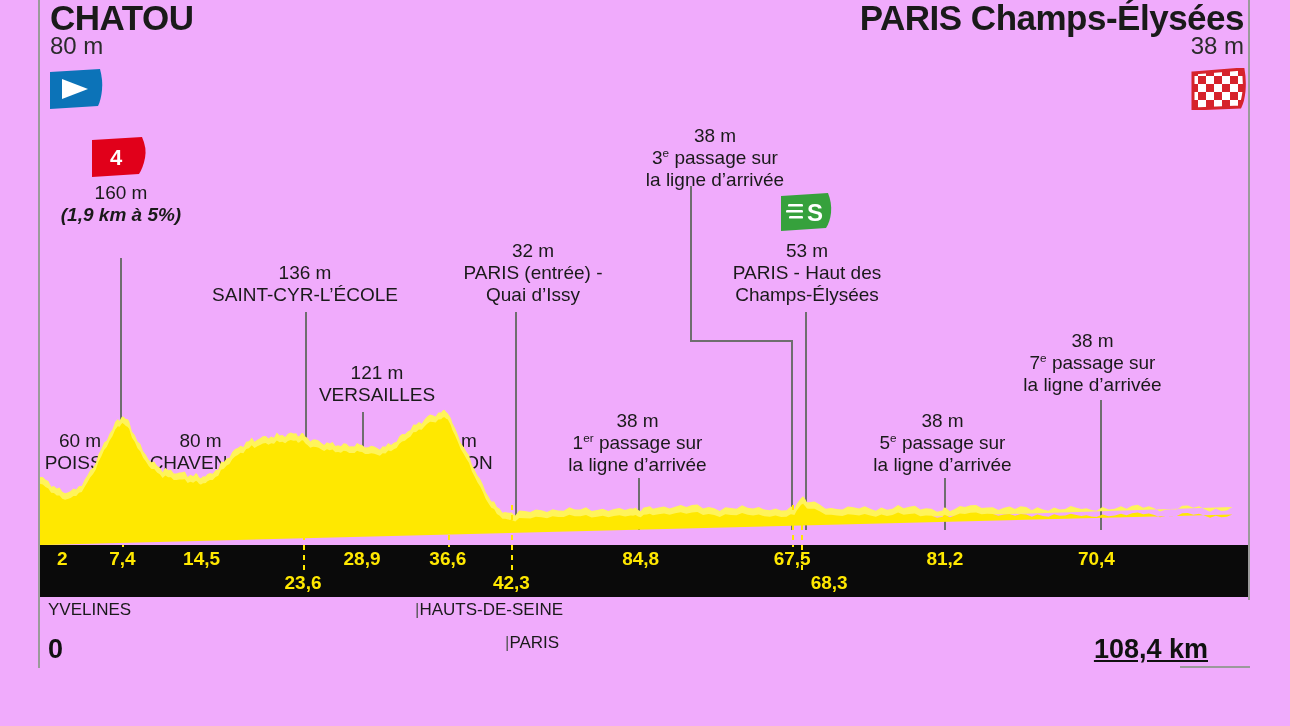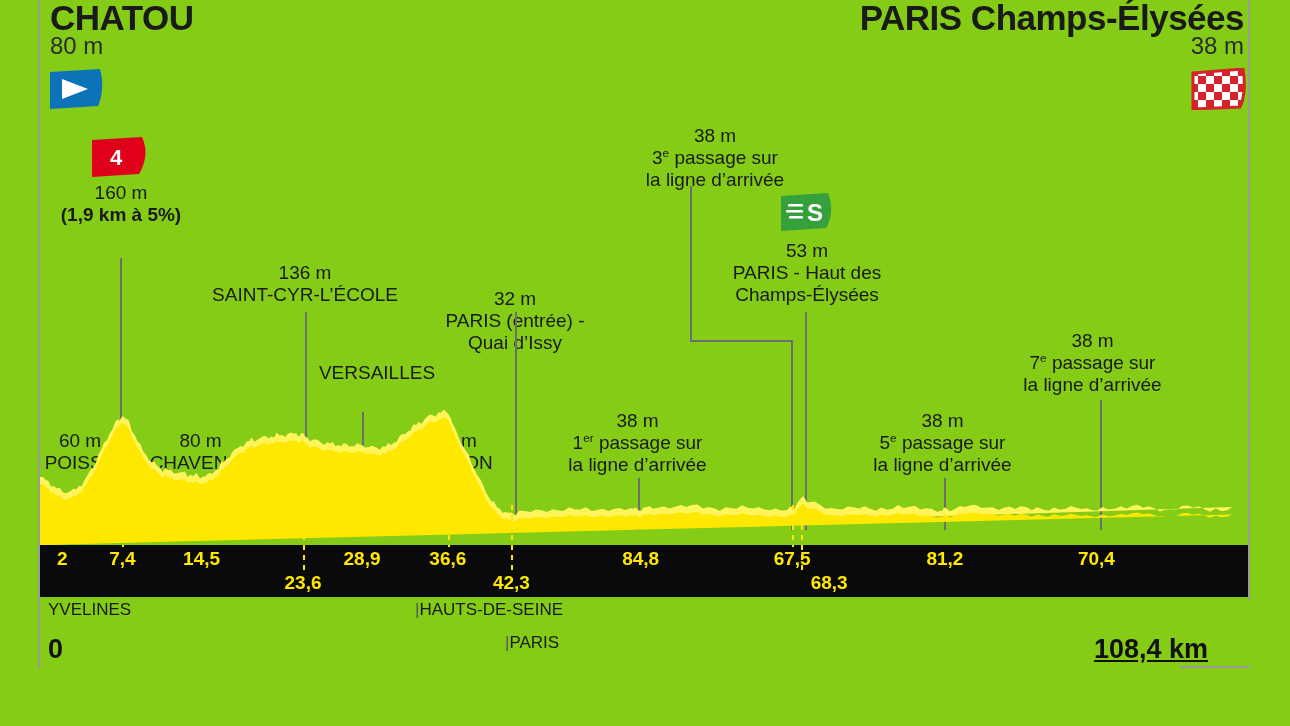--- a/index.html
+++ b/index.html
@@ -5,21 +5,21 @@
   * { box-sizing: border-box; margin: 0; padding: 0; }
   html, body {
     width: 1290px; height: 726px;
     background: #ffffff;
     font-family: "Liberation Sans", sans-serif;
     overflow: hidden;
   }
   #stage {
     position: relative;
     width: 1290px; height: 726px;
-    background: #84cc16;
+    background: #f0abfc;
   }
 
   
   .frame-line {
     position: absolute;
     background: #9a9a9a;
   }
   .vline-left  { left: 38px;  top: 0px;   width: 2px; height: 668px; }
   .vline-right { left: 1248px; top: 0px;  width: 2px; height: 600px; }
   .hline-right { left: 1180px; top: 666px; width: 70px; height: 2px; }
@@ -71,21 +71,21 @@
   
   .climb-text {
     position: absolute;
     left: 30px; top: 182px;
     width: 182px;
     text-align: center;
     font-size: 19px;
     line-height: 1.17;
     color: #1a1a1a;
   }
-  .climb-text .b { font-weight: bold; }
+  .climb-text .b { font-weight: bold; font-style: italic; }
 
   
   .sprint-text {
     position: absolute;
     left: 700px; top: 240px;
     width: 214px;
     text-align: center;
     font-size: 19px;
     line-height: 1.17;
     color: #1a1a1a;
@@ -260,28 +260,29 @@
   <div class="lead" style="left:791px; top:340px; height:190px;"></div>
 
   <div class="lead" style="left:805px; top:312px; height:218px;"></div>
 
   <div class="anno" style="left:205px; top:262px; width:200px;">
     <div>136 m</div>
     <div>SAINT-CYR-L’ÉCOLE</div>
   </div>
   <div class="lead" style="left:305px; top:312px; height:218px;"></div>
 
-  <div class="anno" style="left:430px; top:240px; width:170px;margin-top:48px;">
+  <div class="anno" style="left:448px; top:240px; width:170px;">
     <div>32 m</div>
     <div>PARIS (entrée) -</div>
     <div>Quai d’Issy</div>
   </div>
   <div class="lead" style="left:515px; top:312px; height:218px;"></div>
 
   <div class="anno" style="left:282px; top:362px; width:190px;">
+    <div>121 m</div>
     <div>VERSAILLES</div>
   </div>
   <div class="lead" style="left:362px; top:412px; height:118px;"></div>
 
   <div class="anno" style="left:1005px; top:330px; width:175px;">
     <div>38 m</div>
     <div><span>7</span><sup>e</sup><span> passage sur</span></div>
     <div>la ligne d’arrivée</div>
   </div>
   <div class="lead" style="left:1100px; top:400px; height:130px;"></div>

